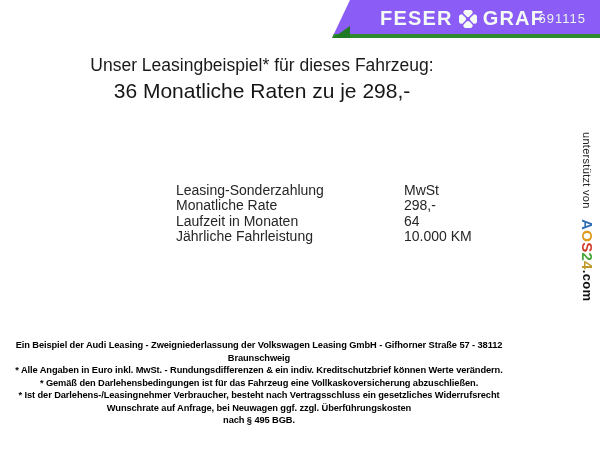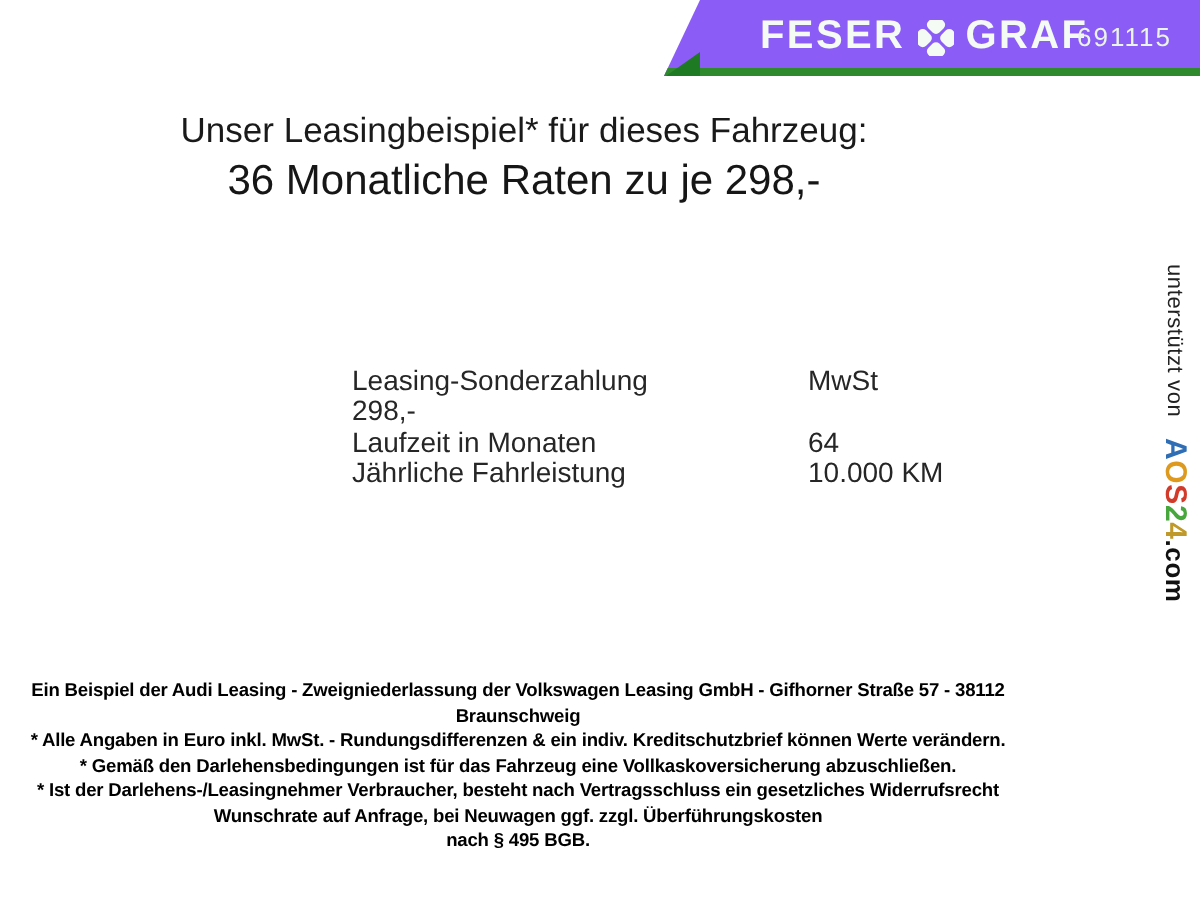--- a/index.html
+++ b/index.html
@@ -83,20 +83,21 @@
     <div class="title-line1">Unser Leasingbeispiel* für dieses Fahrzeug:</div>
     <div class="title-line2">36 Monatliche Raten zu je 298,-</div>
   </div>
 
   <div class="details">
     <div class="detail-row">
       <span class="detail-label">Leasing-Sonderzahlung</span>
       <span class="detail-value">MwSt</span>
     </div>
     <div class="detail-row">
+      <span class="detail-label">Monatliche Rate</span>
       <span class="detail-value">298,-</span>
     </div>
     <div class="detail-row">
       <span class="detail-label">Laufzeit in Monaten</span>
       <span class="detail-value">64</span>
     </div>
     <div class="detail-row">
       <span class="detail-label">Jährliche Fahrleistung</span>
       <span class="detail-value">10.000 KM</span>
     </div>

